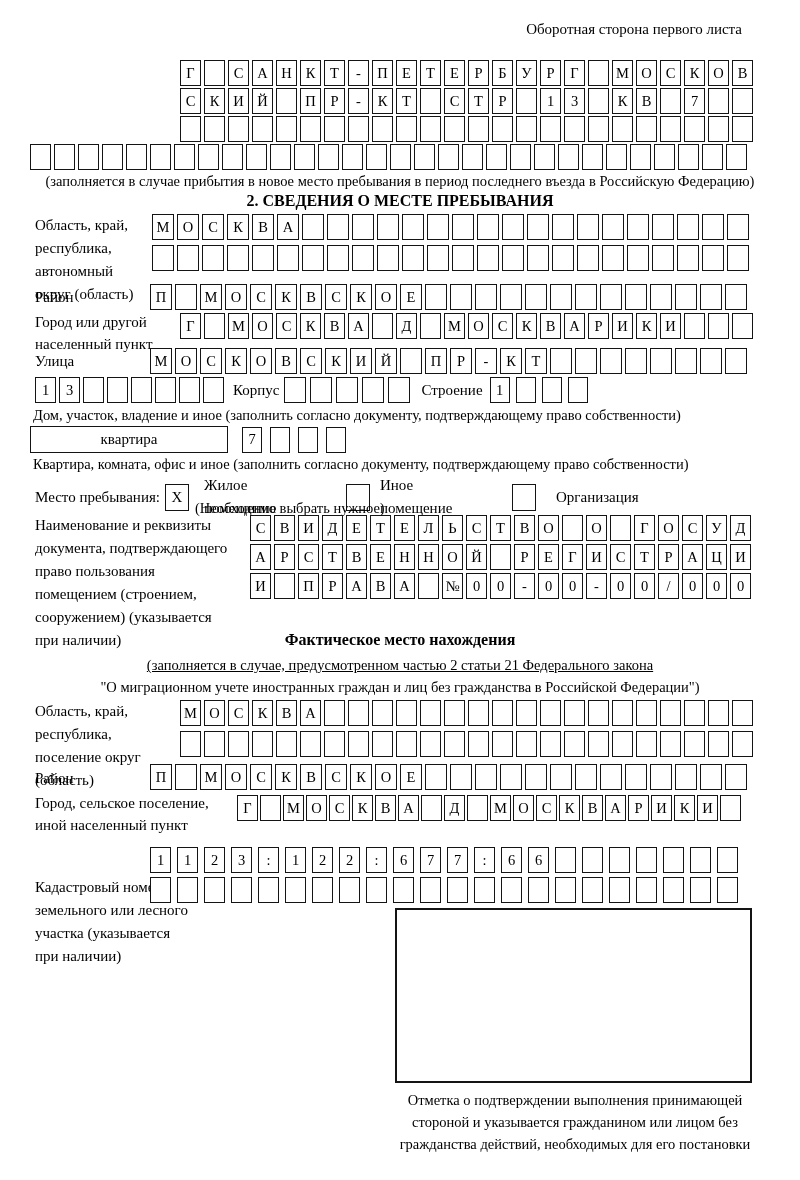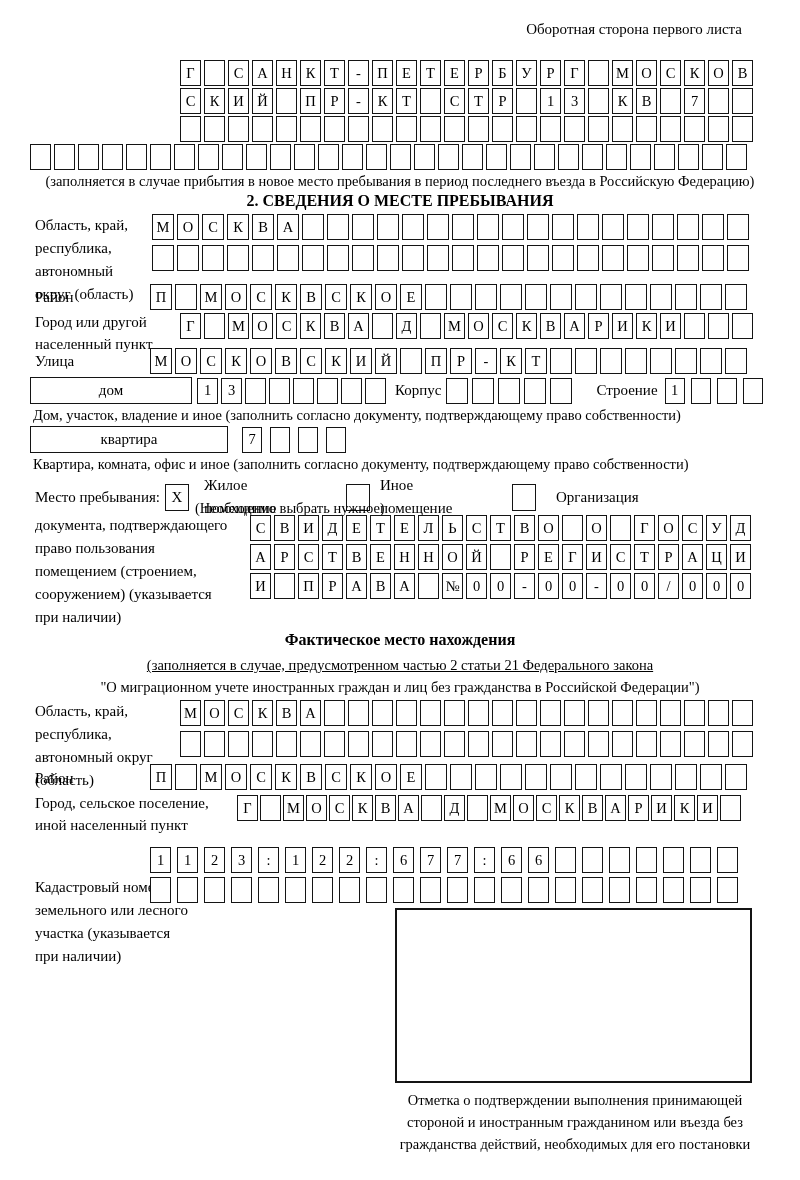--- a/index.html
+++ b/index.html
@@ -285,40 +285,39 @@
       <span class="cell"></span>
       <span class="cell"></span>
       <span class="cell"></span>
       <span class="cell"></span>
       <span class="cell"></span>
       <span class="cell"></span>
       <span class="cell"></span>
     </div>
 
   <div class="abs hrow" style="left:30px; top:377px;">
-    <div class="bigbox" style="width:162px;">дом</div>
     <div class="cells" style="margin-left:5px;">
         <span class="cell">1</span>
         <span class="cell">3</span>
         <span class="cell"></span>
         <span class="cell"></span>
         <span class="cell"></span>
         <span class="cell"></span>
         <span class="cell"></span>
         <span class="cell"></span>
       </div>
     <div class="lbl" style="margin-left:9px;">Корпус</div>
     <div class="cells w22 g4" style="margin-left:5px;">
         <span class="cell"></span>
         <span class="cell"></span>
         <span class="cell"></span>
         <span class="cell"></span>
         <span class="cell"></span>
       </div>
-    <div class="lbl" style="margin-left:24px;">Строение</div>
+    <div class="lbl" style="margin-left:11px;">Строение</div>
     <div class="cells w20 g6" style="margin-left:7px;">
         <span class="cell">1</span>
         <span class="cell"></span>
         <span class="cell"></span>
         <span class="cell"></span>
       </div>
   </div>
   <div class="abs note" style="left:33px; top:407px;">Дом, участок, владение и иное (заполнить согласно документу, подтверждающему право собственности)</div>
 
   <div class="abs hrow" style="left:30px; top:426px;">
@@ -337,20 +336,21 @@
     <div class="chk">X</div>
     <div class="lbl" style="margin-left:15px; width:118px;">Жилое помещение</div>
     <div class="chk" style="margin-left:24px;"></div>
     <div class="lbl" style="margin-left:10px; width:108px;">Иное помещение</div>
     <div class="chk" style="margin-left:24px;"></div>
     <div class="lbl" style="margin-left:20px;">Организация</div>
   </div>
   <div class="abs note" style="left:195px; top:500px;">(Необходимо выбрать нужное)</div>
 
   <div class="abs lbl" style="left:35px; top:514px; width:212px;">
+    <div>Наименование и реквизиты</div>
     <div>документа, подтверждающего</div>
     <div>право пользования</div>
     <div>помещением (строением,</div>
     <div>сооружением) (указывается</div>
     <div>при наличии)</div>
   </div>
   <div class="abs cells" style="left:250px; top:515px;">
       <span class="cell">С</span>
       <span class="cell">В</span>
       <span class="cell">И</span>
@@ -420,21 +420,21 @@
       <span class="cell">0</span>
     </div>
 
   <div class="abs title" style="left:0; top:631px;">Фактическое место нахождения</div>
   <div class="abs note ctr" style="left:0; top:657px;text-decoration:underline;">(заполняется в случае, предусмотренном частью 2 статьи 21 Федерального закона</div>
   <div class="abs note ctr" style="left:0; top:679px;">"О миграционном учете иностранных граждан и лиц без гражданства в Российской Федерации")</div>
 
   <div class="abs lbl" style="left:35px; top:700px; width:145px;">
     <div>Область, край,</div>
     <div>республика,</div>
-    <div>автономный округ</div>
+    <div>поселение округ</div>
     <div>(область)</div>
   </div>
   <div class="abs cells" style="left:180px; top:700px;">
       <span class="cell">М</span>
       <span class="cell">О</span>
       <span class="cell">С</span>
       <span class="cell">К</span>
       <span class="cell">В</span>
       <span class="cell">А</span>
       <span class="cell"></span>
@@ -591,17 +591,17 @@
       <span class="cell"></span>
       <span class="cell"></span>
       <span class="cell"></span>
       <span class="cell"></span>
       <span class="cell"></span>
     </div>
 
   <div class="abs stamp" style="left:395px; top:908px; width:357px; height:175px;"></div>
   <div class="abs note" style="left:360px; top:1089px; width:430px; text-align:center; line-height:22px;">
     <div>Отметка о подтверждении выполнения принимающей</div>
-    <div>стороной и иностранным гражданином или въезда без</div>
+    <div>стороной и указывается гражданином или лицом без</div>
     <div>гражданства действий, необходимых для его постановки</div>
   </div>
 
 </div>
 
 </body></html>

